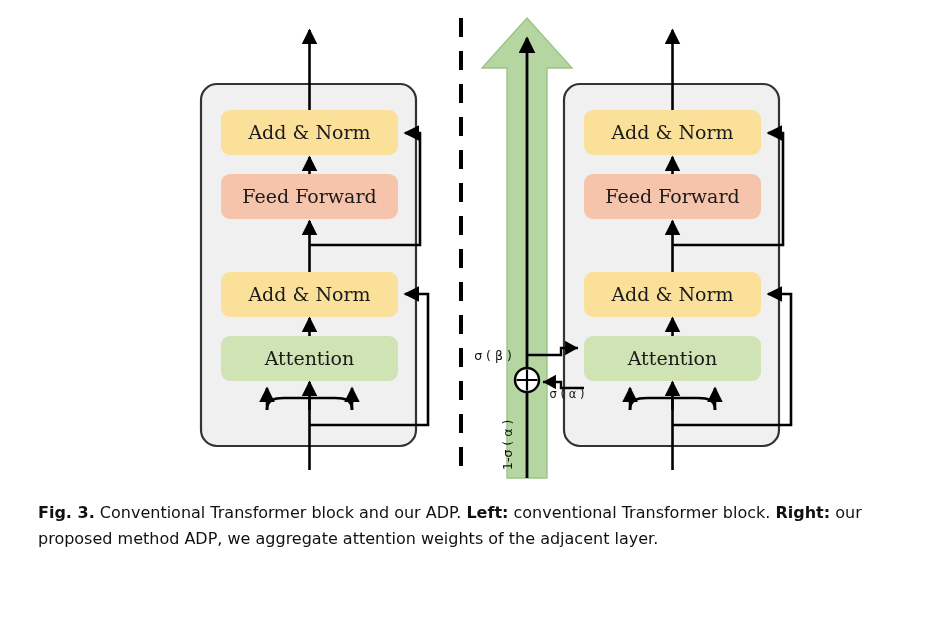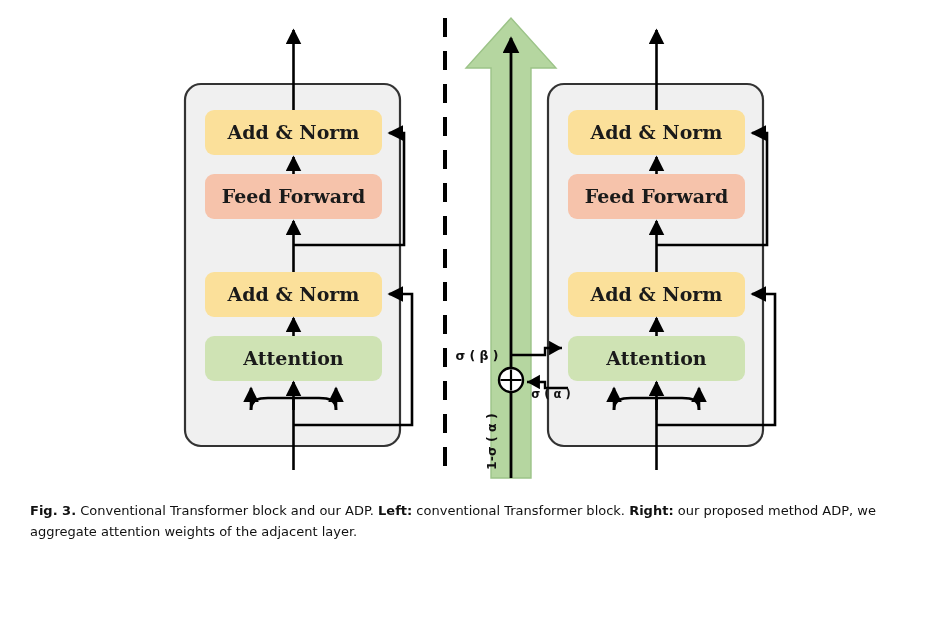--- a/index.html
+++ b/index.html
@@ -10,33 +10,32 @@
   body {
     width: 935px;
     height: 636px;
     font-family: "DejaVu Serif", serif;
     color: #000000;
     position: relative;
     overflow: hidden;
   }
   #figure {
     position: absolute;
-    left: 0;
+    left: 16px;
     top: 0;
     width: 868px;
     height: 500px;
-    font-weight: bold;
   }
   .caption {
     position: absolute;
-    left: 30px;
+    left: 38px;
     top: 500px;
     width: 860px;
     font-family: "DejaVu Sans", sans-serif;
-    font-size: 13px;
+    font-size: 16px;
     line-height: 1.62;
     color: #111111;
     text-align: left;
   }
   .caption b {
     font-weight: bold;
   }
   .block-label {
     font-family: "DejaVu Serif", serif;
     font-size: 19px;

